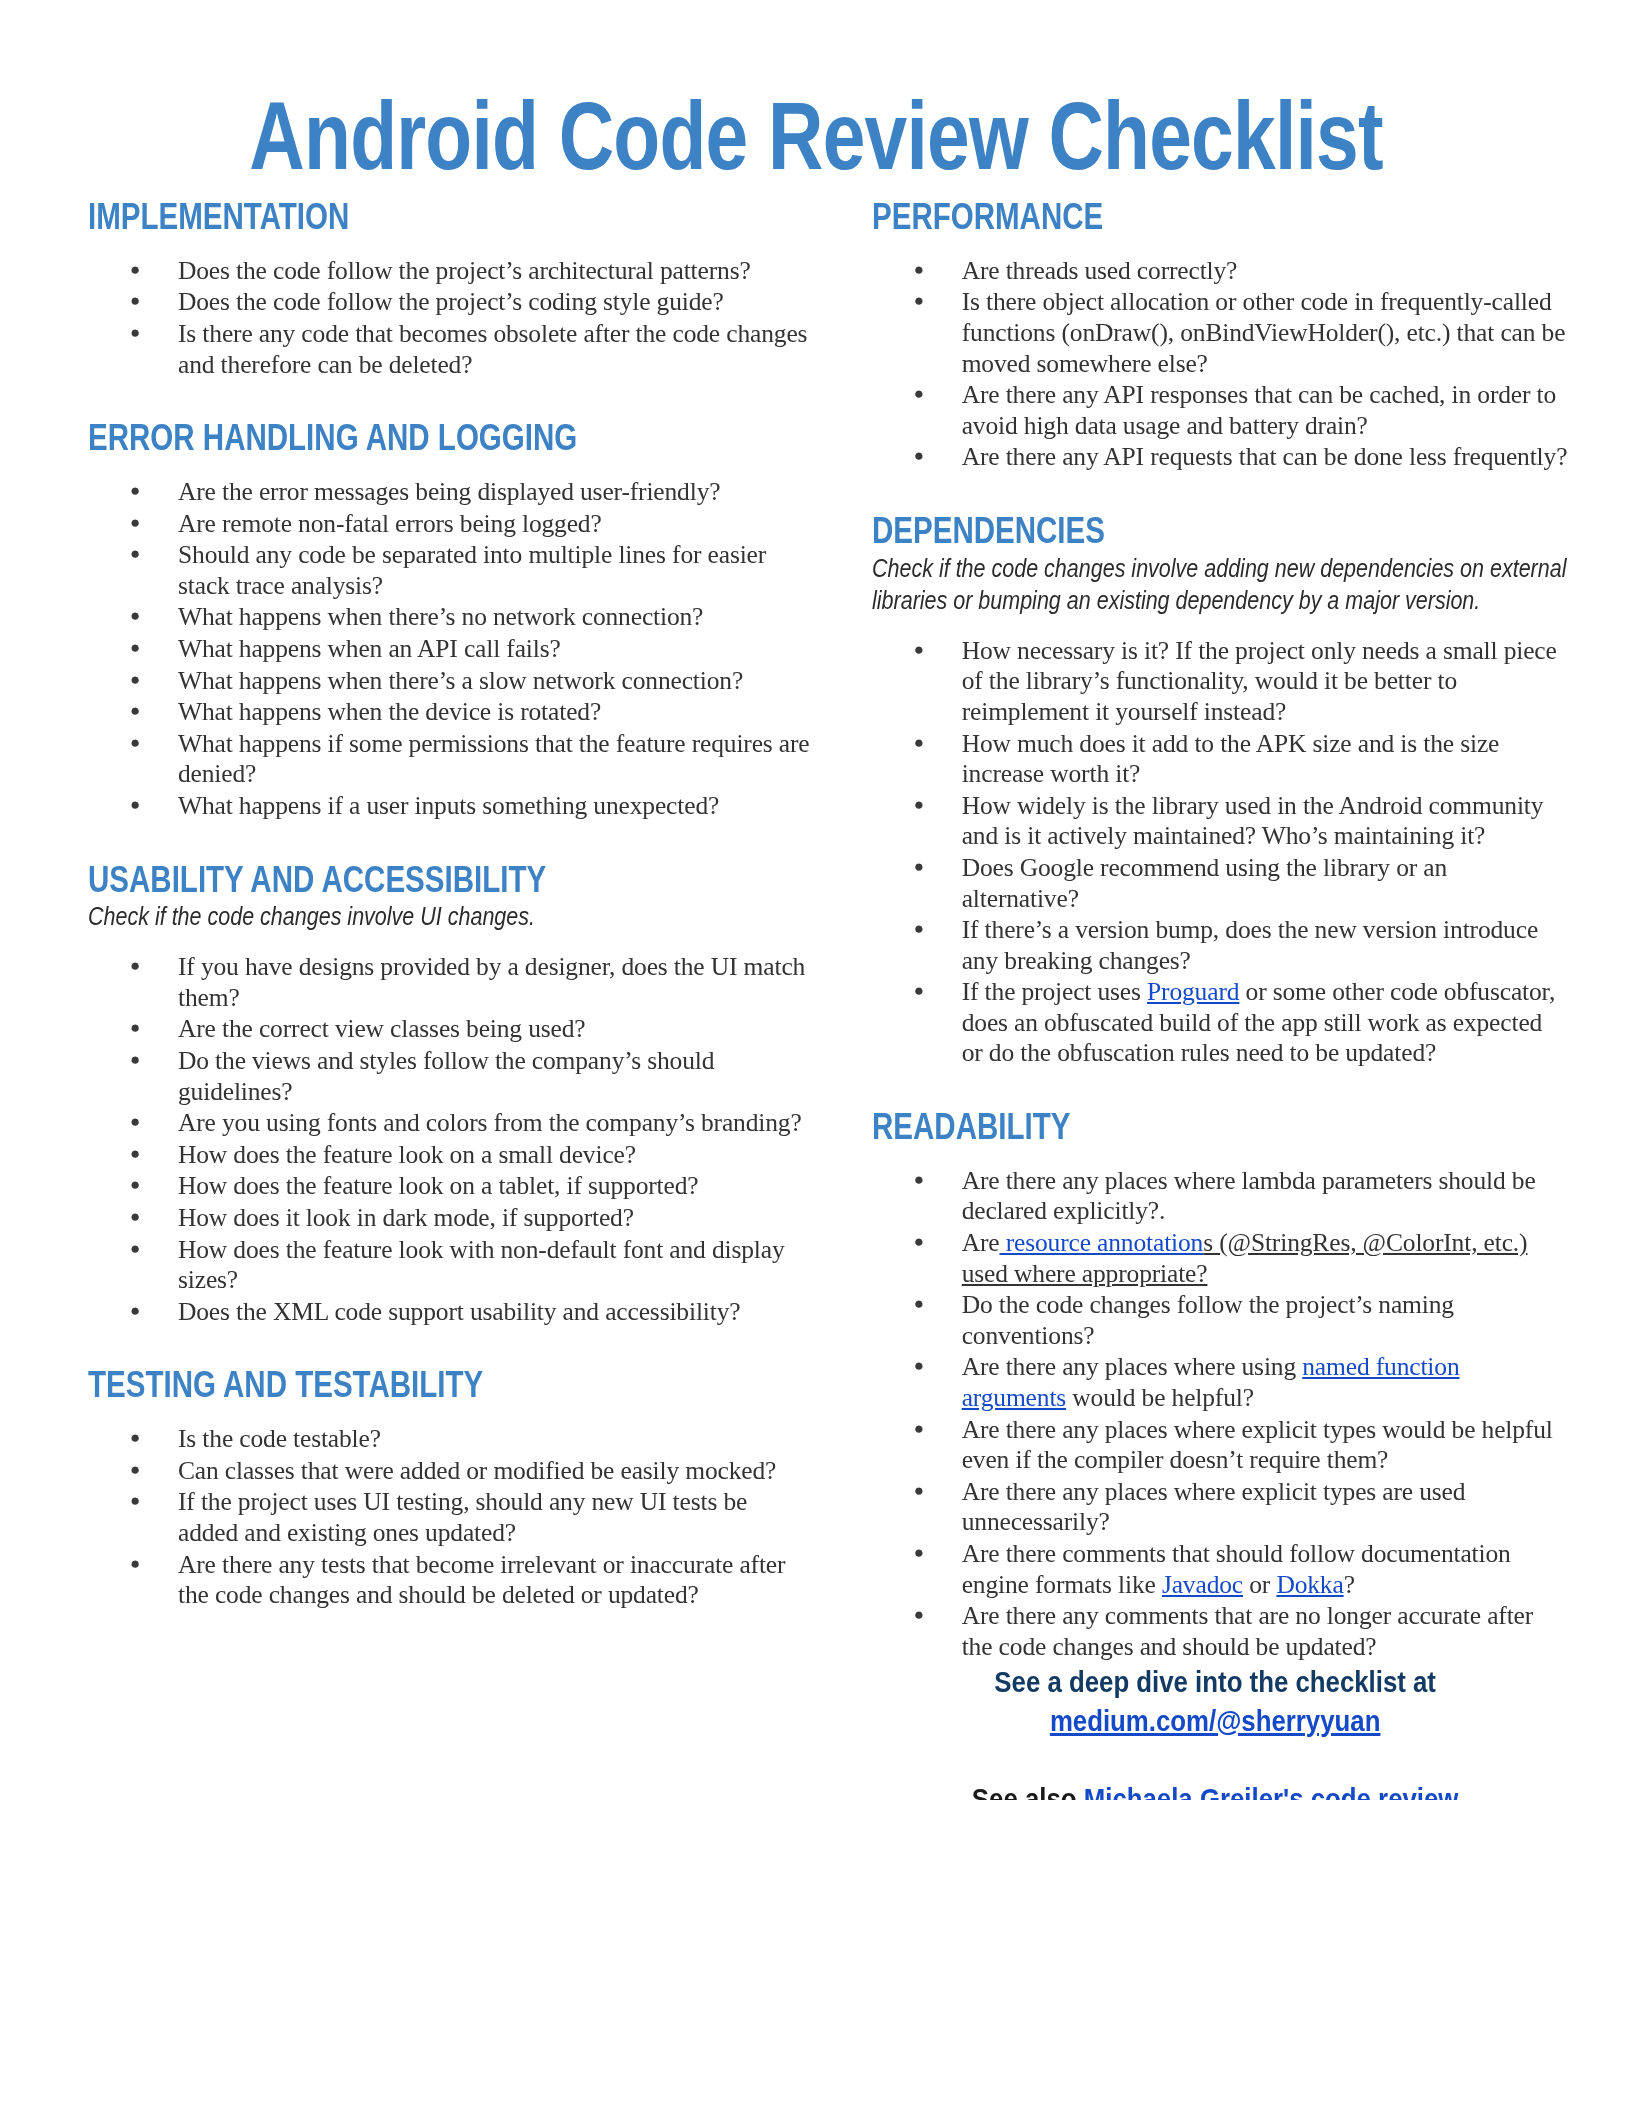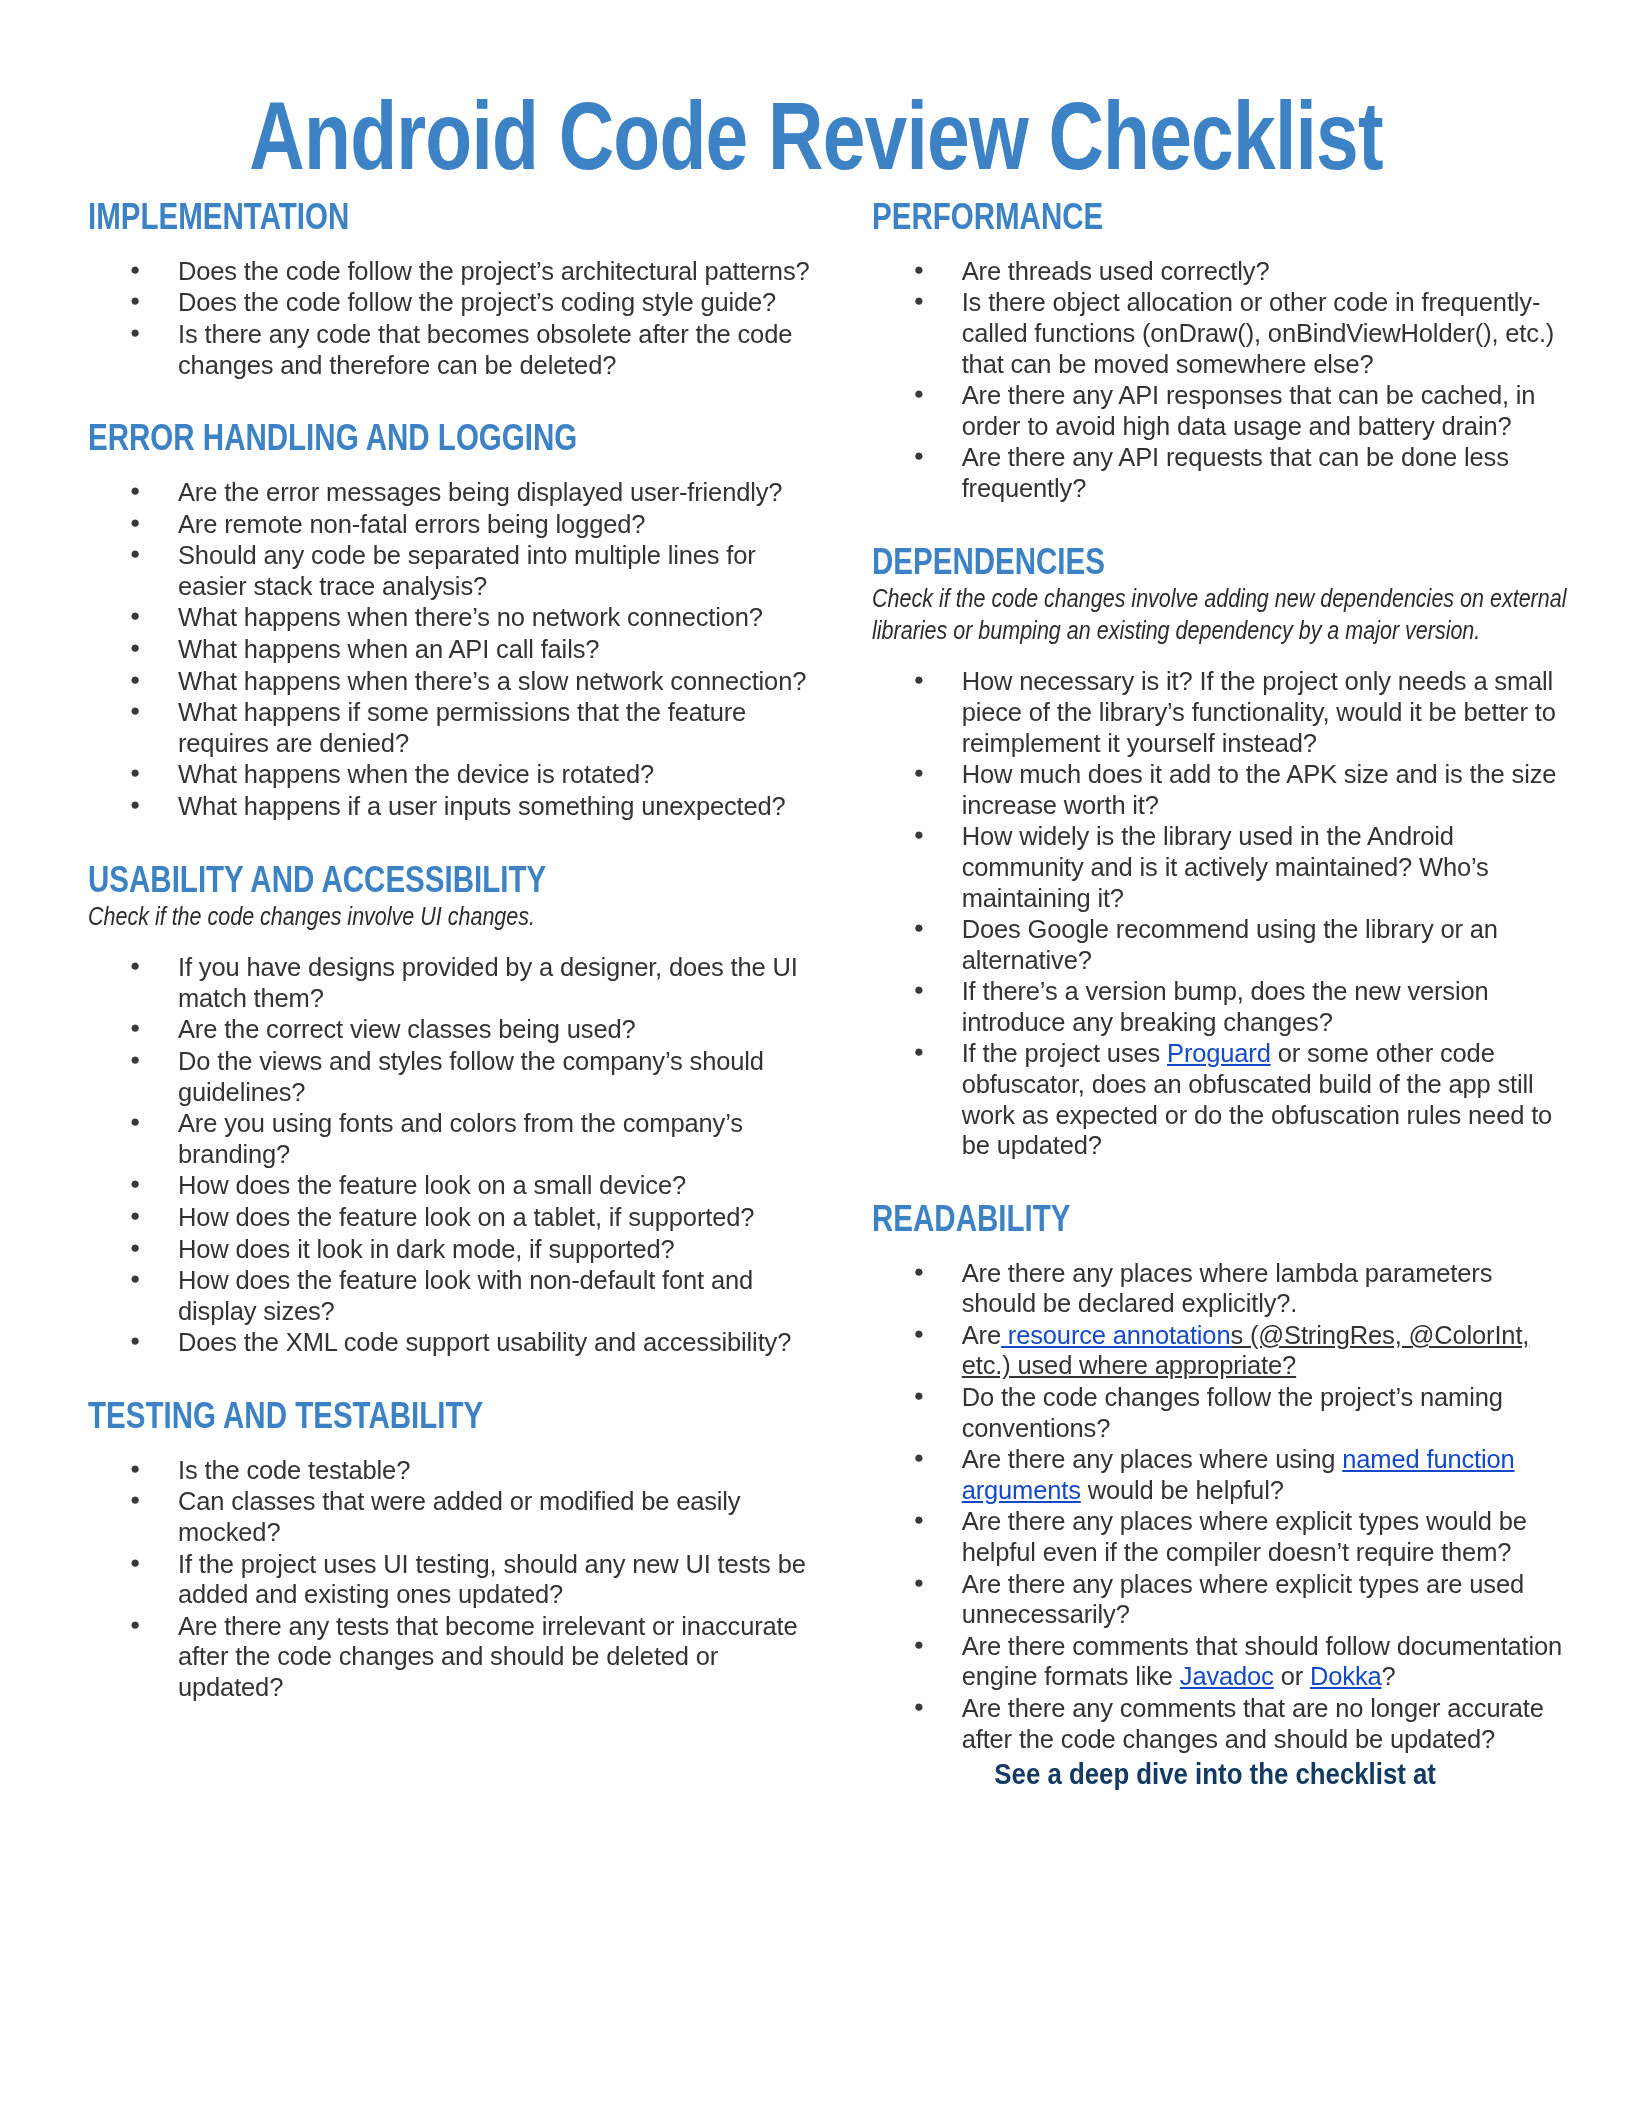--- a/index.html
+++ b/index.html
@@ -79,21 +79,21 @@
     margin: 20px 0 0 0;
     padding: 0;
   }
   ul.checklist li {
     position: relative;
     padding-left: 90px;
     margin: 0 0 1px 0;
     color: #333333;
     font-size: 25.5px;
     line-height: 1.20;
-    font-family: Liberation Sans, sans-serif;
+    font-family: Liberation Serif, serif;
     letter-spacing: -0.15px;
   }
   ul.checklist li::before {
     content: "\25CF";
     position: absolute;
     left: 42px;
     top: -1px;
     font-size: 17px;
     color: #3a3a3a;
     line-height: 1.75;
@@ -148,22 +148,22 @@
       <div class="gap-md"></div>
 
       <h2 class="section-heading">ERROR HANDLING AND LOGGING</h2>
       <ul class="checklist">
         <li>Are the error messages being displayed user-friendly?</li>
         <li>Are remote non-fatal errors being logged?</li>
         <li>Should any code be separated into multiple lines for easier stack trace analysis?</li>
         <li>What happens when there’s no network connection?</li>
         <li>What happens when an API call fails?</li>
         <li>What happens when there’s a slow network connection?</li>
+        <li>What happens when the device is rotated?</li>
         <li>What happens if some permissions that the feature requires are denied?</li>
-        <li>What happens when the device is rotated?</li>
         <li>What happens if a user inputs something unexpected?</li>
       </ul>
 
       <div class="gap-md"></div>
 
       <h2 class="section-heading">USABILITY AND ACCESSIBILITY</h2>
       <div class="section-sub">Check if the code changes involve UI changes.</div>
       <ul class="checklist">
         <li>If you have designs provided by a designer, does the UI match them?</li>
         <li>Are the correct view classes being used?</li>

